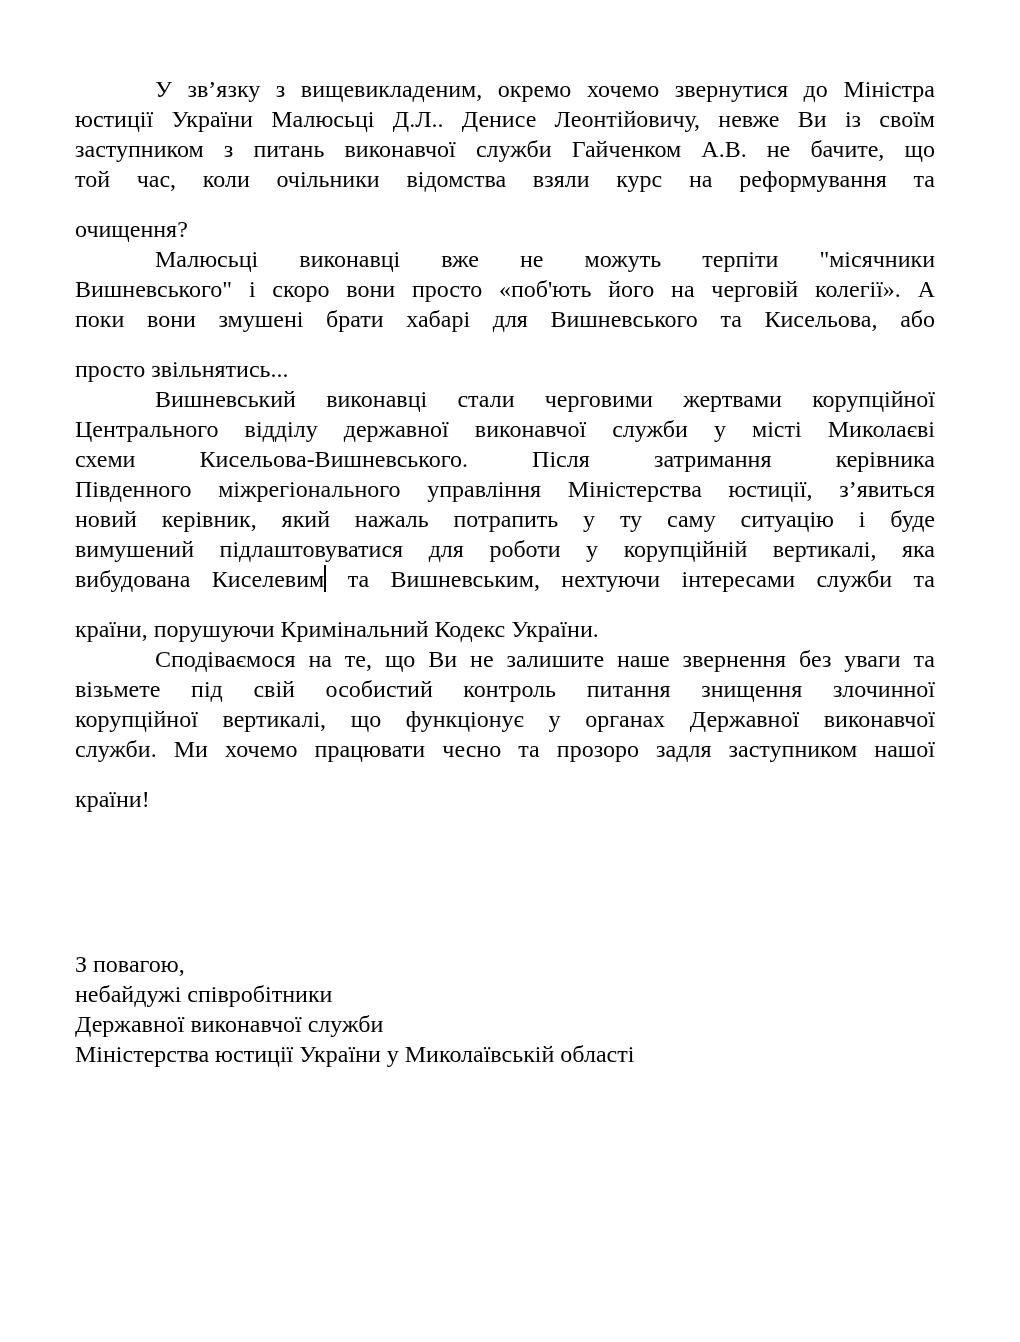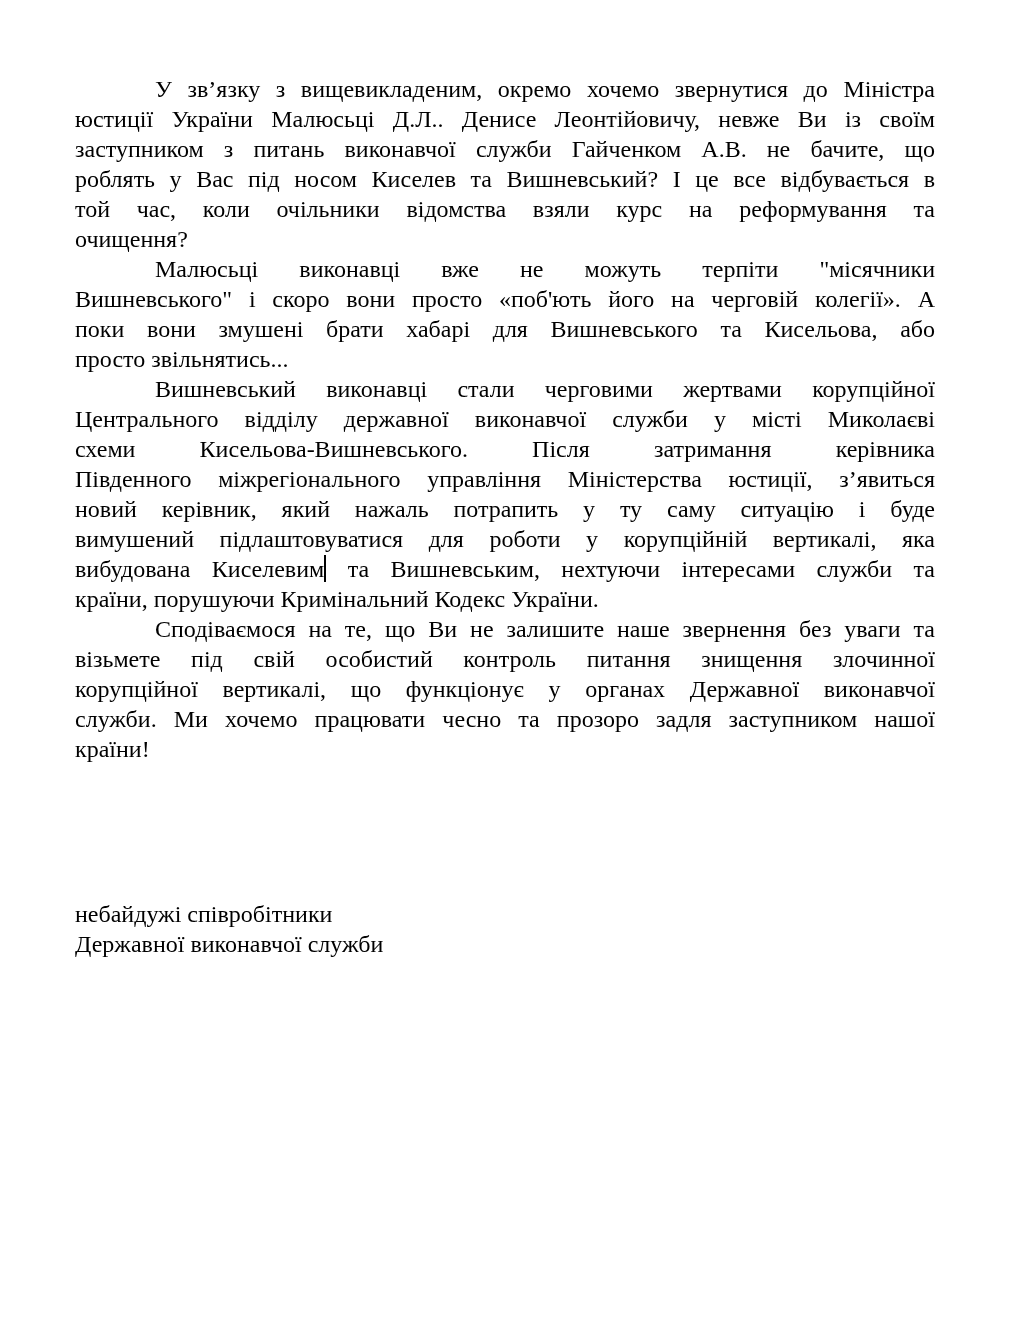--- a/index.html
+++ b/index.html
@@ -31,20 +31,21 @@
     letter-spacing: 0;
   }
   .para { margin: 0; padding: 0; }
   .ln {
     text-align: justify;
     text-align-last: justify;
     white-space: normal;
   }
   .ln.last {
     text-align-last: left;
+    margin-top: 20px;
   }
   .ln.ind {
     text-indent: 80px;
   }
   .caret {
     display: inline-block;
     width: 0;
     height: 27px;
     border-left: 2px solid #000000;
     vertical-align: -5px;
@@ -61,21 +62,20 @@
 </head>
 <body>
 
 <div class="page">
   <div class="content">
 
     <div class="para">
       <div class="ln ind">У зв’язку з вищевикладеним, окремо хочемо звернутися до Міністра</div>
       <div class="ln">юстиції України Малюсьці Д.Л.. Денисе Леонтійовичу, невже Ви із своїм</div>
       <div class="ln">заступником з питань виконавчої служби Гайченком А.В. не бачите, що</div>
-      <div class="ln">роблять у Вас під носом Киселев та Вишневський? І це все відбувається в</div>
       <div class="ln">той час, коли очільники відомства взяли курс на реформування та</div>
       <div class="ln last">очищення?</div>
     </div>
 
     <div class="para">
       <div class="ln ind">Малюсьці виконавці вже не можуть терпіти "місячники</div>
       <div class="ln">Вишневського" і скоро вони просто «поб'ють його на черговій колегії». А</div>
       <div class="ln">поки вони змушені брати хабарі для Вишневського та Кисельова, або</div>
       <div class="ln last">просто звільнятись...</div>
     </div>
@@ -93,18 +93,20 @@
 
     <div class="para">
       <div class="ln ind">Сподіваємося на те, що Ви не залишите наше звернення без уваги та</div>
       <div class="ln">візьмете під свій особистий контроль питання знищення злочинної</div>
       <div class="ln">корупційної вертикалі, що функціонує у органах Державної виконавчої</div>
       <div class="ln">служби. Ми хочемо працювати чесно та прозоро задля заступником нашої</div>
       <div class="ln last">країни!</div>
     </div>
 
     <div class="signature">
+      <div class="sig-ln">З повагою,</div>
       <div class="sig-ln">небайдужі співробітники</div>
       <div class="sig-ln">Державної виконавчої служби</div>
+      <div class="sig-ln">Міністерства юстиції України у Миколаївській області</div>
     </div>
 
   </div>
 </div>
 
 </body></html>

